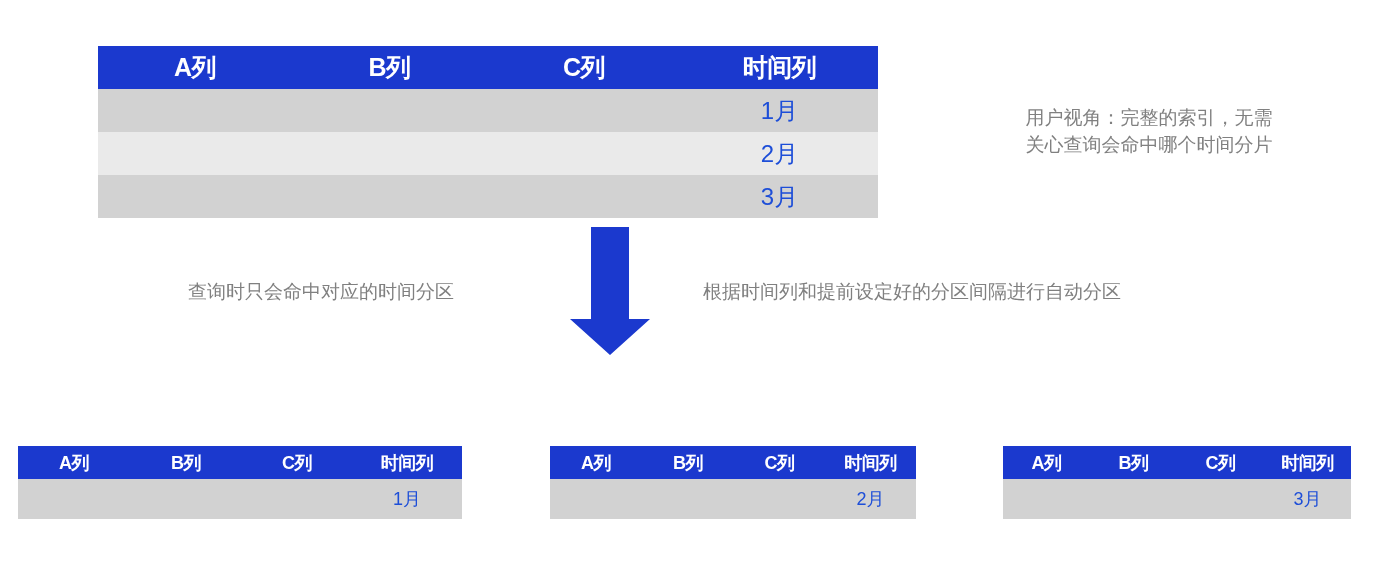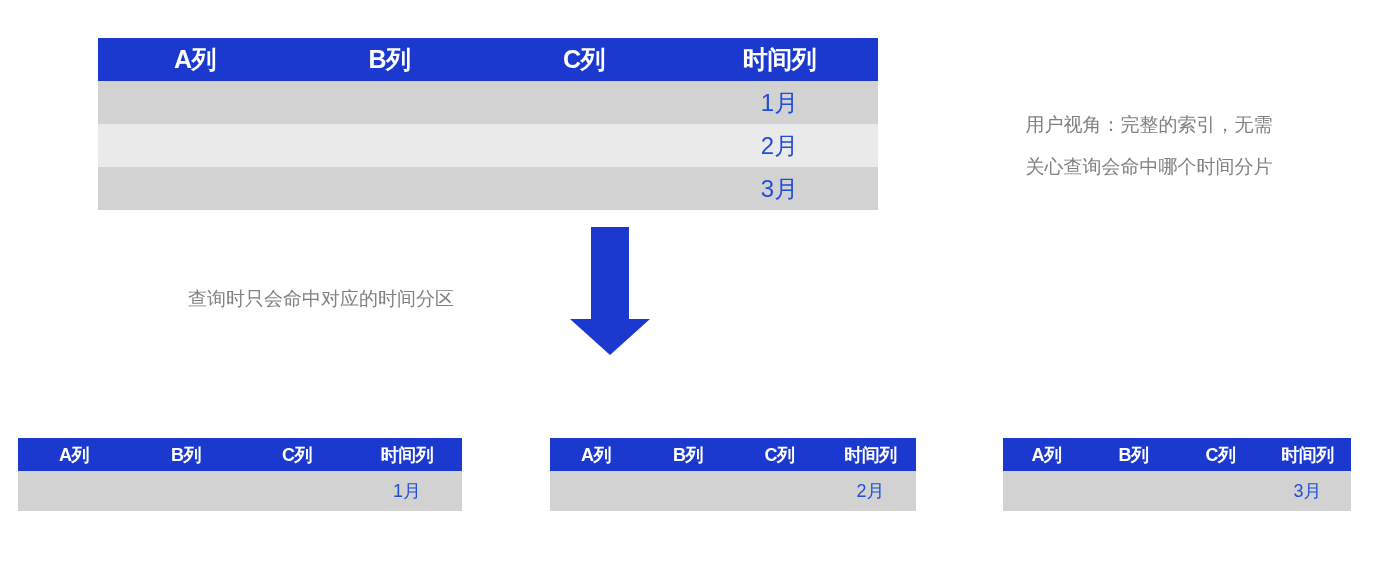--- a/index.html
+++ b/index.html
@@ -17,20 +17,21 @@
   .stage {
     position: relative;
     width: 1400px;
     height: 565px;
   }
 
   
   .tbl {
     position: absolute;
     box-sizing: border-box;
+    margin-top: 8px;
   }
   .tbl .hdr {
     display: flex;
     background: #1b39ce;
     box-sizing: border-box;
     width: 100%;
   }
   .tbl .hdr .cell {
     color: #ffffff;
     font-weight: bold;
@@ -107,21 +108,21 @@
     top: 227px;
     width: 92px;
     height: 128px;
   }
 
   
   .note {
     position: absolute;
     color: #808080;
     font-size: 19px;
-    line-height: 42px;
+    line-height: 27px;
     white-space: pre-line;
   }
   #note-user-view {
     left: 984px;
     top: 104px;
     width: 330px;
     text-align: center;
   }
   #note-query-hit {
     left: 172px;
@@ -170,20 +171,21 @@
   </div>
 
   <div class="note" id="note-user-view">用户视角：完整的索引，无需
 关心查询会命中哪个时间分片</div>
 
   <svg id="down-arrow" viewBox="0 0 92 128">
     <polygon points="21,0 59,0 59,92 80,92 40,128 0,92 21,92" fill="#1b39ce"></polygon>
   </svg>
 
   <div class="note" id="note-query-hit">查询时只会命中对应的时间分区</div>
+  <div class="note" id="note-auto-partition">根据时间列和提前设定好的分区间隔进行自动分区</div>
 
   <div class="tbl ptbl" id="partition-table-0">
     <div class="hdr">
       <div class="cell c0">A列</div>
       <div class="cell c1">B列</div>
       <div class="cell c2">C列</div>
       <div class="cell c3">时间列</div>
     </div>
     <div class="row">
       <div class="cell c0"></div>

